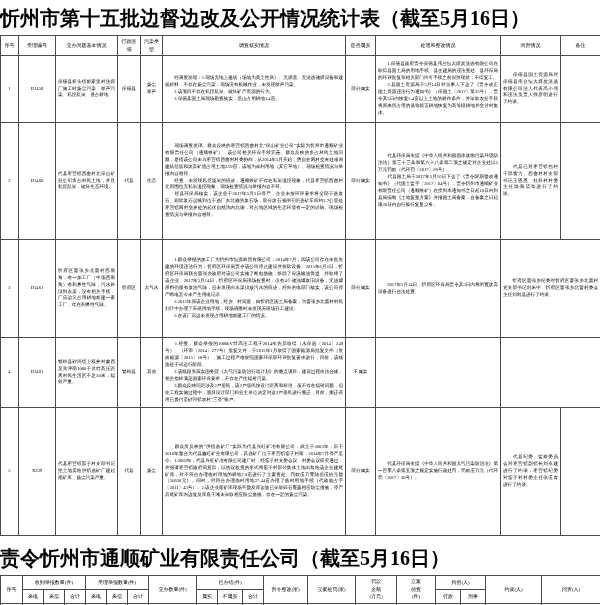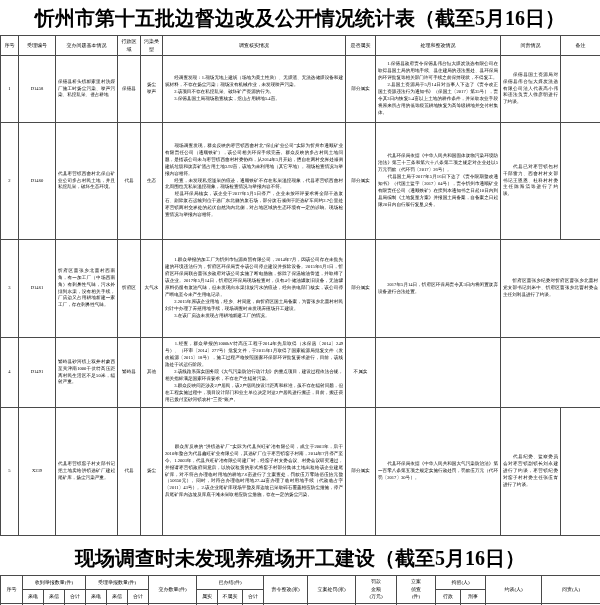--- a/index.html
+++ b/index.html
@@ -1,19 +1,19 @@
 <!DOCTYPE html>
 <html><head>
 <meta charset="utf-8">
 <style>
   html,body { margin:0; padding:0; background:#ffffff; }
   body { width:600px; height:605px; overflow:hidden; color:#000;
          font-family:"Liberation Serif","DejaVu Serif",serif; }
   .page { width:600px; height:605px; }
-  .doc-title { font-size:20px; font-weight:bold; text-align:center;
+  .doc-title { font-size:20px; font-weight:bold; text-align:left;
                margin:5px 0 3px 0; white-space:nowrap; }
   table { border-collapse:collapse; table-layout:fixed; width:594px; margin:0 auto; }
   td,th { border:1px solid #4a4a4a; font-size:4.6px; line-height:1.5;
           padding:1px 2px; text-align:center; vertical-align:middle;
           overflow:hidden; font-weight:normal; white-space:pre-line; }
   th { font-size:5px; }
   td.para { text-align:justify; white-space:pre-wrap; }
   #main-table tr.hrow { height:20px; }
   #main-table tr.mrow-1 { height:67px; }
   #main-table tr.mrow-2 { height:117px; }
@@ -126,21 +126,21 @@
           <td>部分属实</td>
           <td class="para">　　代县环保局依据《中华人民共和国大气污染防治法》第一百零八条第五项之规定实施行政处罚，罚款伍万元（代环罚〔2017〕30号）。</td>
           <td class="para">　　代县纪委、监察委员会对枣营镇副镇长刘永建进行了约谈，枣营镇纪委对窑子村村委主任张伍青进行了约谈。</td>
           <td class="para"></td>
         </tr>
       </tbody>
   </table>
 
   <div class="spacer"></div>
 
-  <div class="doc-title">现场调查时未发现养殖场开工建设（截至5月16日）</div>
+  <div class="doc-title">责令忻州市通顺矿业有限责任公司（截至5月16日）</div>
 
   <table id="summary-table">
     <colgroup>
       <col style="width:22px">
         <col style="width:21px">
         <col style="width:21px">
         <col style="width:21px">
       <col style="width:21px">
         <col style="width:21px">
         <col style="width:21px">

